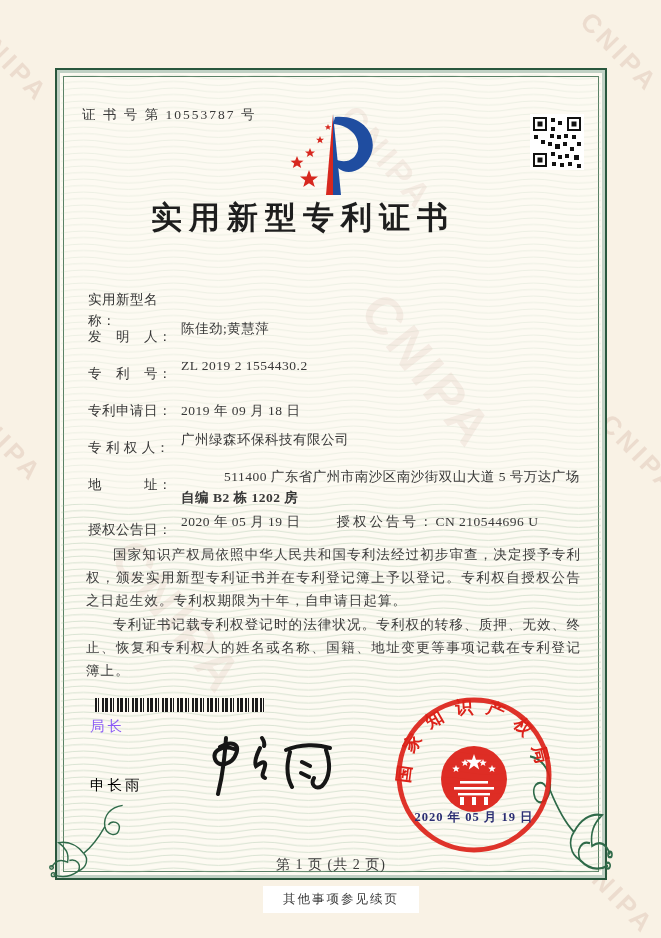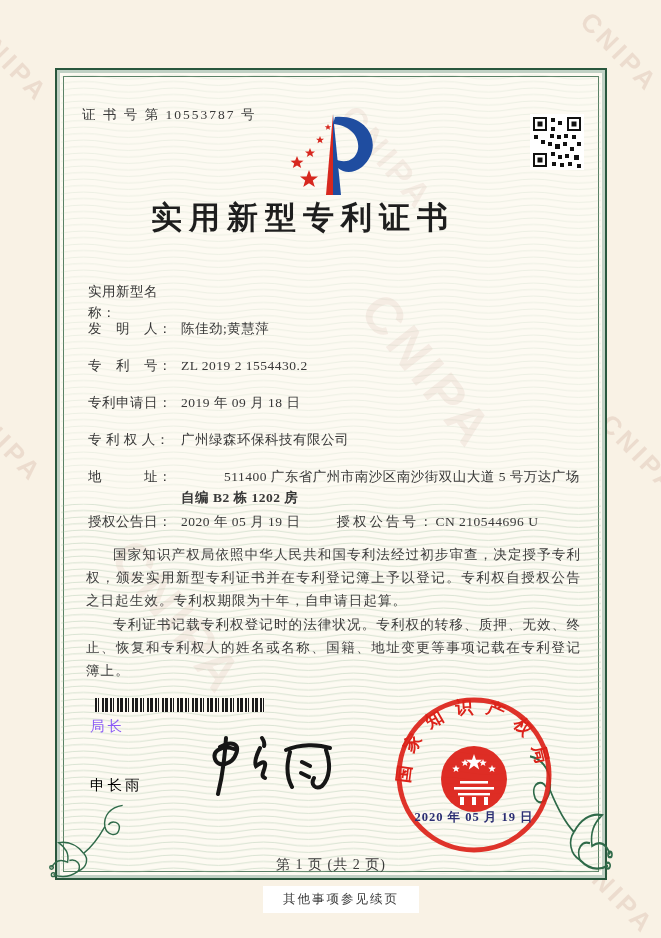--- a/index.html
+++ b/index.html
@@ -15,21 +15,21 @@
   .frame-in{position:absolute;inset:3px;border:1px solid #5a8166;}
   .waves{position:absolute;left:61px;top:74px;z-index:2;}
   .cert-no{position:absolute;left:82px;top:106px;font-size:13.5px;letter-spacing:2px;
            color:#3a3a3a;z-index:4;}
   .logo{position:absolute;left:283px;top:110px;z-index:4;}
   .qr{position:absolute;left:530px;top:114px;z-index:4;}
   .title{position:absolute;left:55px;top:197px;width:496px;text-align:center;margin:0;
          font-size:31px;font-weight:bold;letter-spacing:7px;color:#1e1e1e;z-index:4;}
   .row{position:absolute;left:88px;width:494px;display:flex;font-size:13.5px;
        color:#383838;letter-spacing:0.5px;line-height:21px;z-index:4;}
-  .row .label{flex:0 0 93px;}
+  .row .label{flex:0 0 93px;margin-top:8px;}
   .row .value{flex:1;}
   .grant-gap{display:inline-block;width:36px;}
   .paras{position:absolute;left:86px;top:543px;width:495px;z-index:4;}
   .paras p{margin:0;font-size:13.5px;line-height:23.2px;letter-spacing:1.1px;
            color:#3d3d3d;text-indent:2em;text-align:justify;}
   .barcode{position:absolute;left:95px;top:698px;width:170px;height:14px;z-index:4;
      background:repeating-linear-gradient(90deg,#1b1b1b 0 2px,#fdfaf2 2px 3px,
        #1b1b1b 3px 4px,#fdfaf2 4px 7px,#1b1b1b 7px 9px,#fdfaf2 9px 10px,
        #1b1b1b 10px 13px,#fdfaf2 13px 15px);}
   .role{position:absolute;left:90px;top:717px;font-size:14.5px;letter-spacing:3px;

